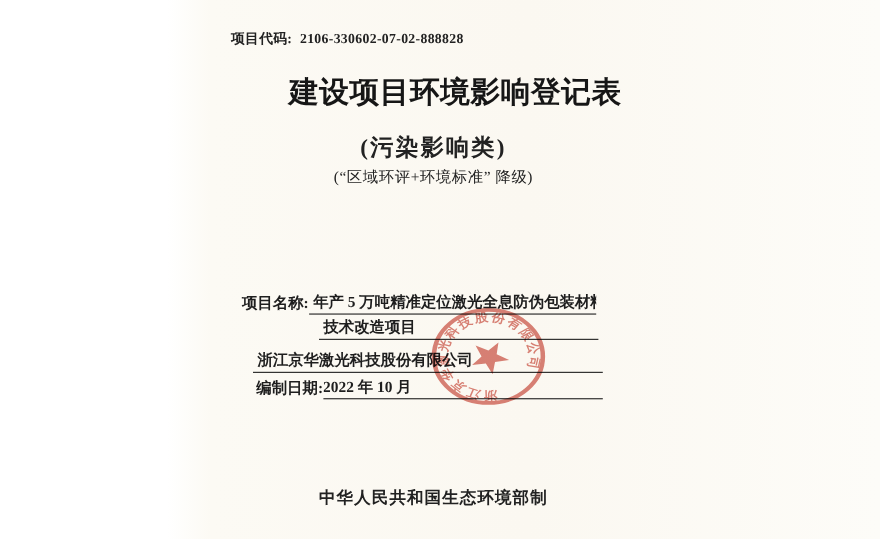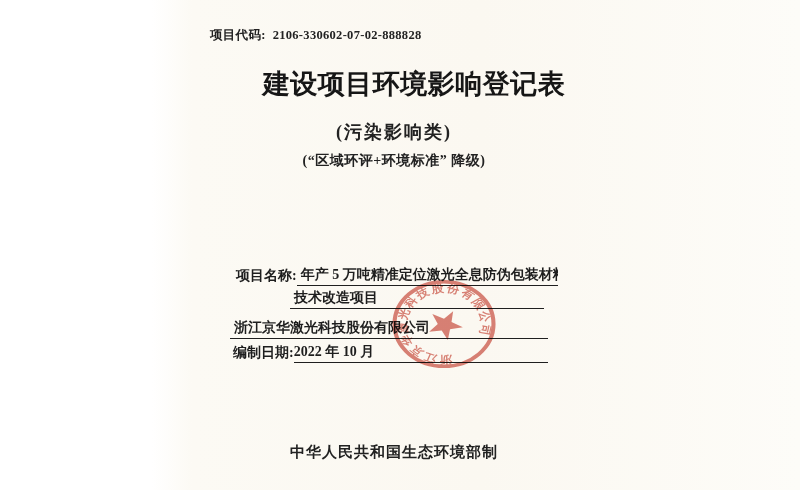--- a/index.html
+++ b/index.html
@@ -17,33 +17,33 @@
   .project-code{
     left:210px;top:27px;font-size:12.5px;font-weight:700;
     letter-spacing:0.3px;color:#222;
   }
   .project-code .code-value{margin-left:7px;font-family:"Liberation Serif",serif;text-align:center;}
   .centered-block{position:absolute;left:0;width:788px;text-align:center;}
   .main-title{
     top:66px;font-family:"Liberation Sans",sans-serif;
     font-size:27px;font-weight:700;letter-spacing:0.5px;color:#161616;padding-left:20px;
   }
-  .subtitle-category{top:120px;font-size:18px;font-weight:600;letter-spacing:2px;color:#222;}
-  .subtitle-note{top:152px;font-size:14px;font-weight:700;letter-spacing:0.5px;color:#222;}
+  .subtitle-category{top:120px;font-size:21px;font-weight:600;letter-spacing:2px;color:#222;}
+  .subtitle-note{top:152px;font-size:14px;font-weight:400;letter-spacing:0.5px;color:#222;}
   .field-row{
     position:absolute;display:flex;align-items:flex-end;
     font-size:14px;font-weight:700;color:#1e1e1e;
   }
   .field-label{white-space:nowrap;padding-bottom:1px;}
   .field-value{
     flex:1;border-bottom:1.5px solid #1f1f1f;
     white-space:nowrap;padding:0 0 1px 4px;overflow:hidden;
   }
   .field-value.centered{text-align:left;padding-left:0;}
-  .row-name{left:236px;top:266px;width:322px;}
+  .row-name{left:220px;top:266px;width:322px;}
   .row-name-cont{left:290px;top:289px;width:254px;}
   .row-unit{left:230px;top:319px;width:318px;}
   .row-unit .field-label{letter-spacing:-0.5px;}
   .row-date{left:233px;top:343px;width:315px;}
   .footer-line{top:443px;font-size:15px;font-weight:600;letter-spacing:1px;color:#222;}
   .seal{
     position:absolute;left:389px;top:277px;width:110px;height:94px;
     opacity:0.62;mix-blend-mode:multiply;pointer-events:none;
   }
   .seal text{

